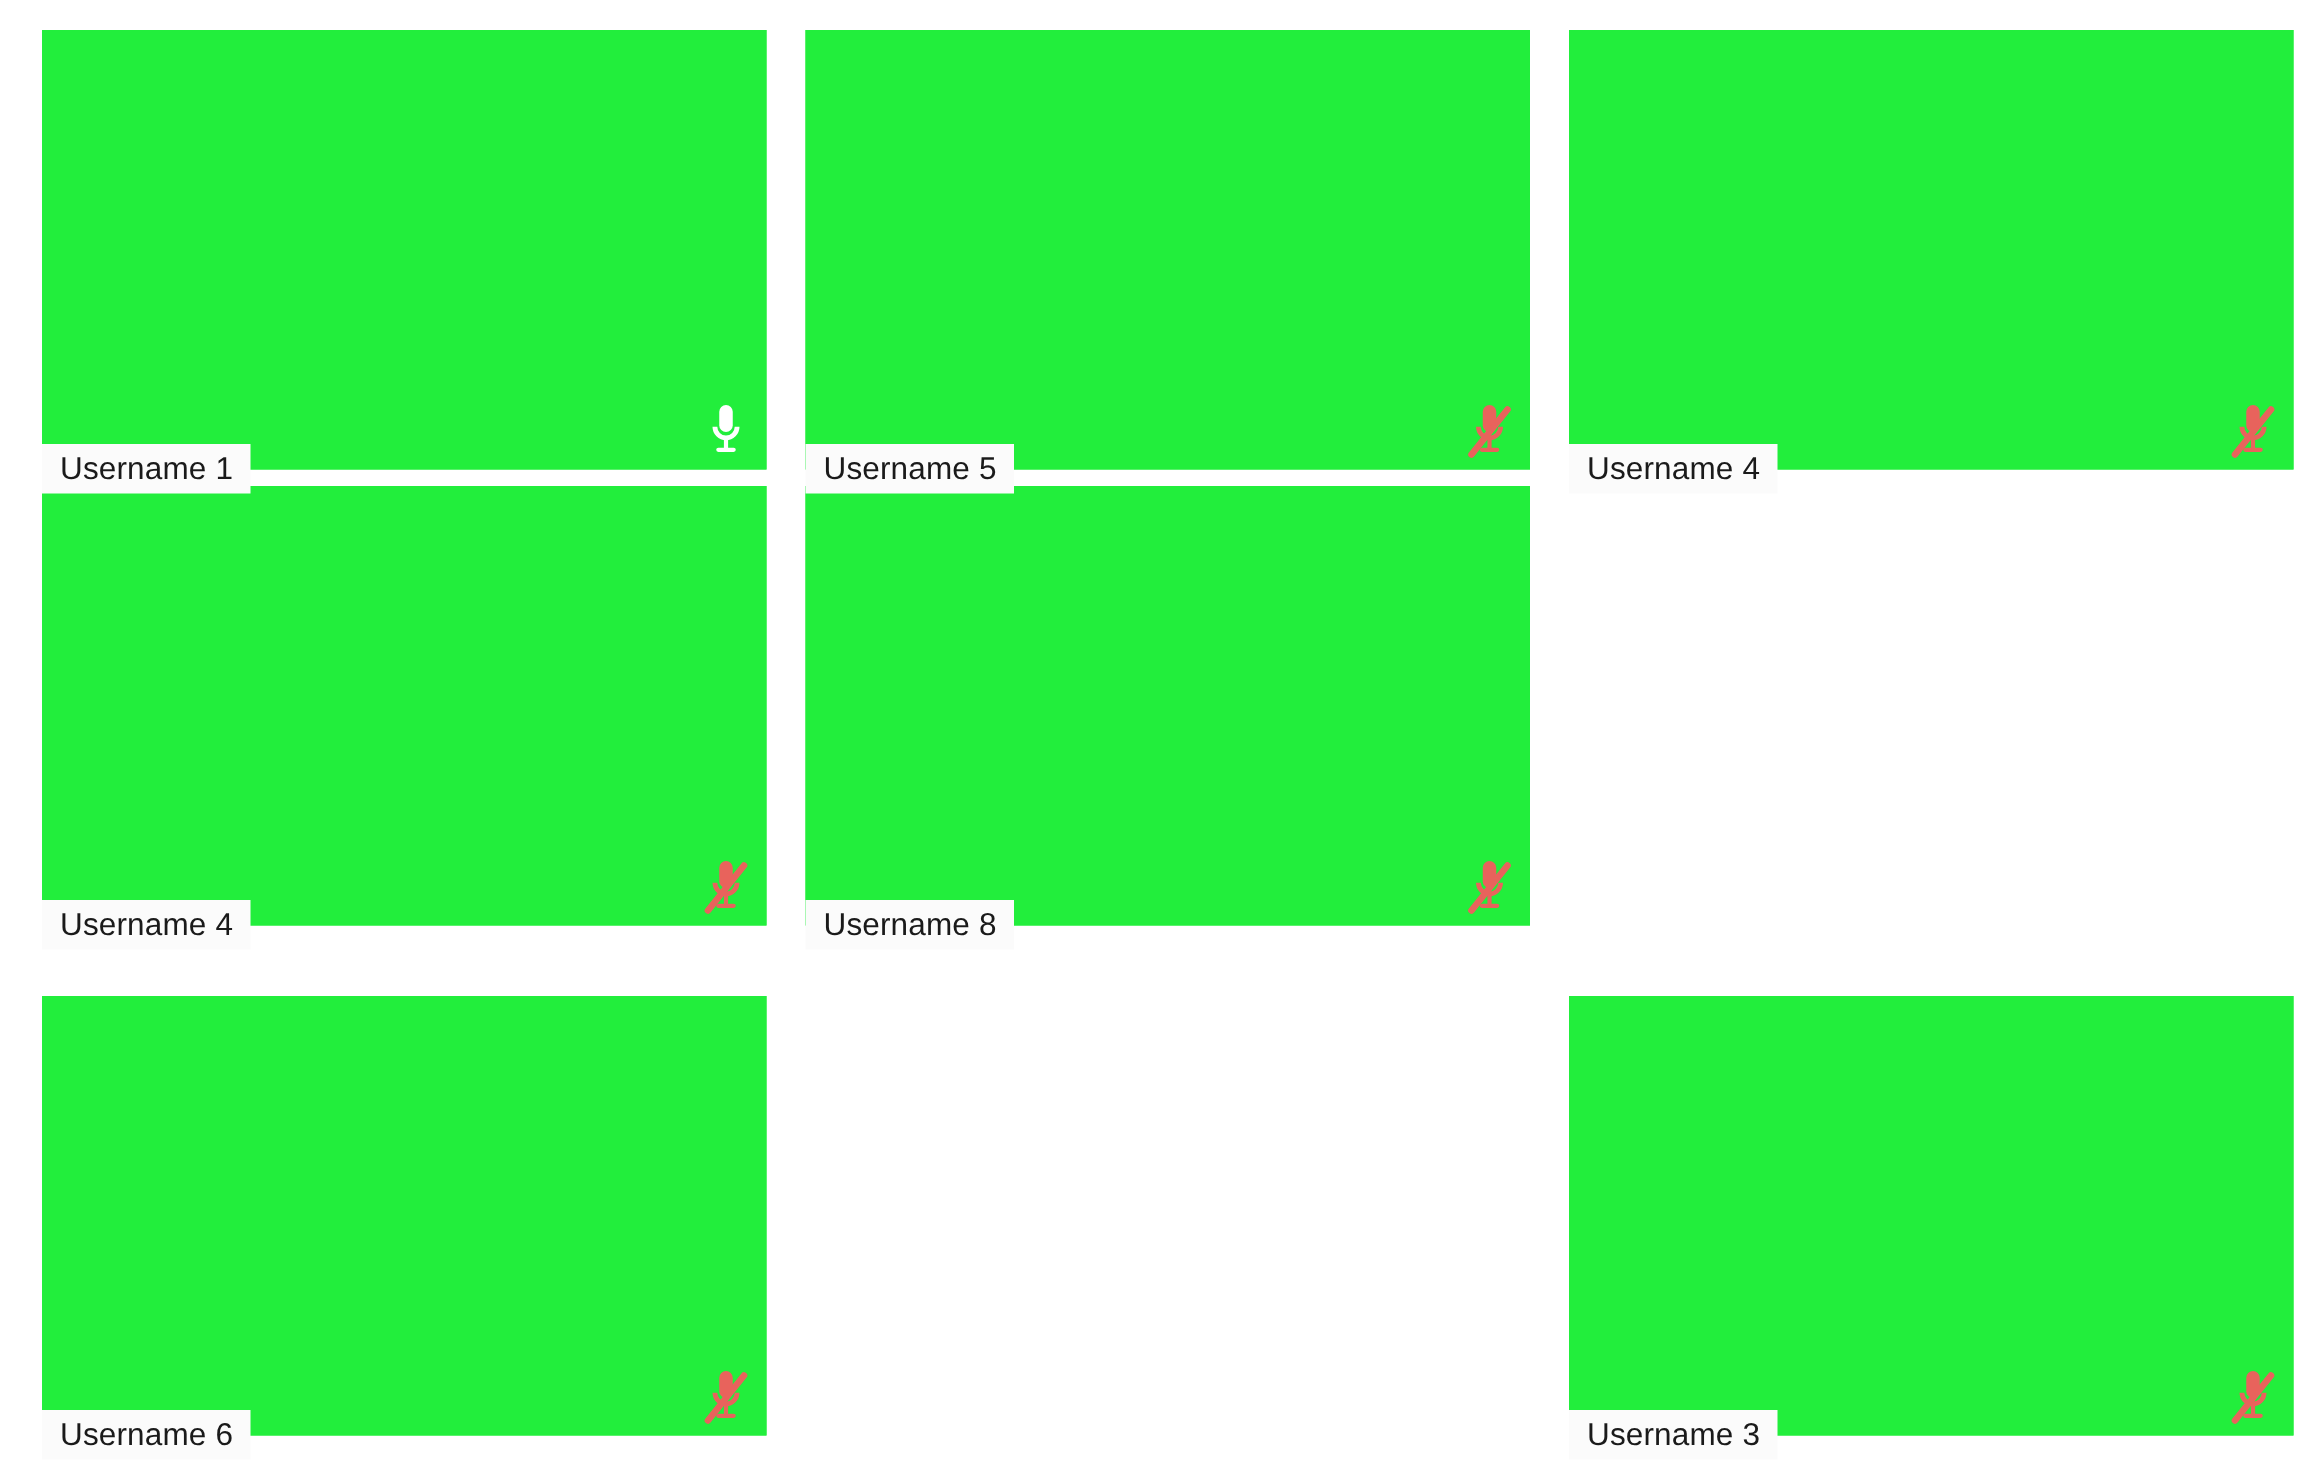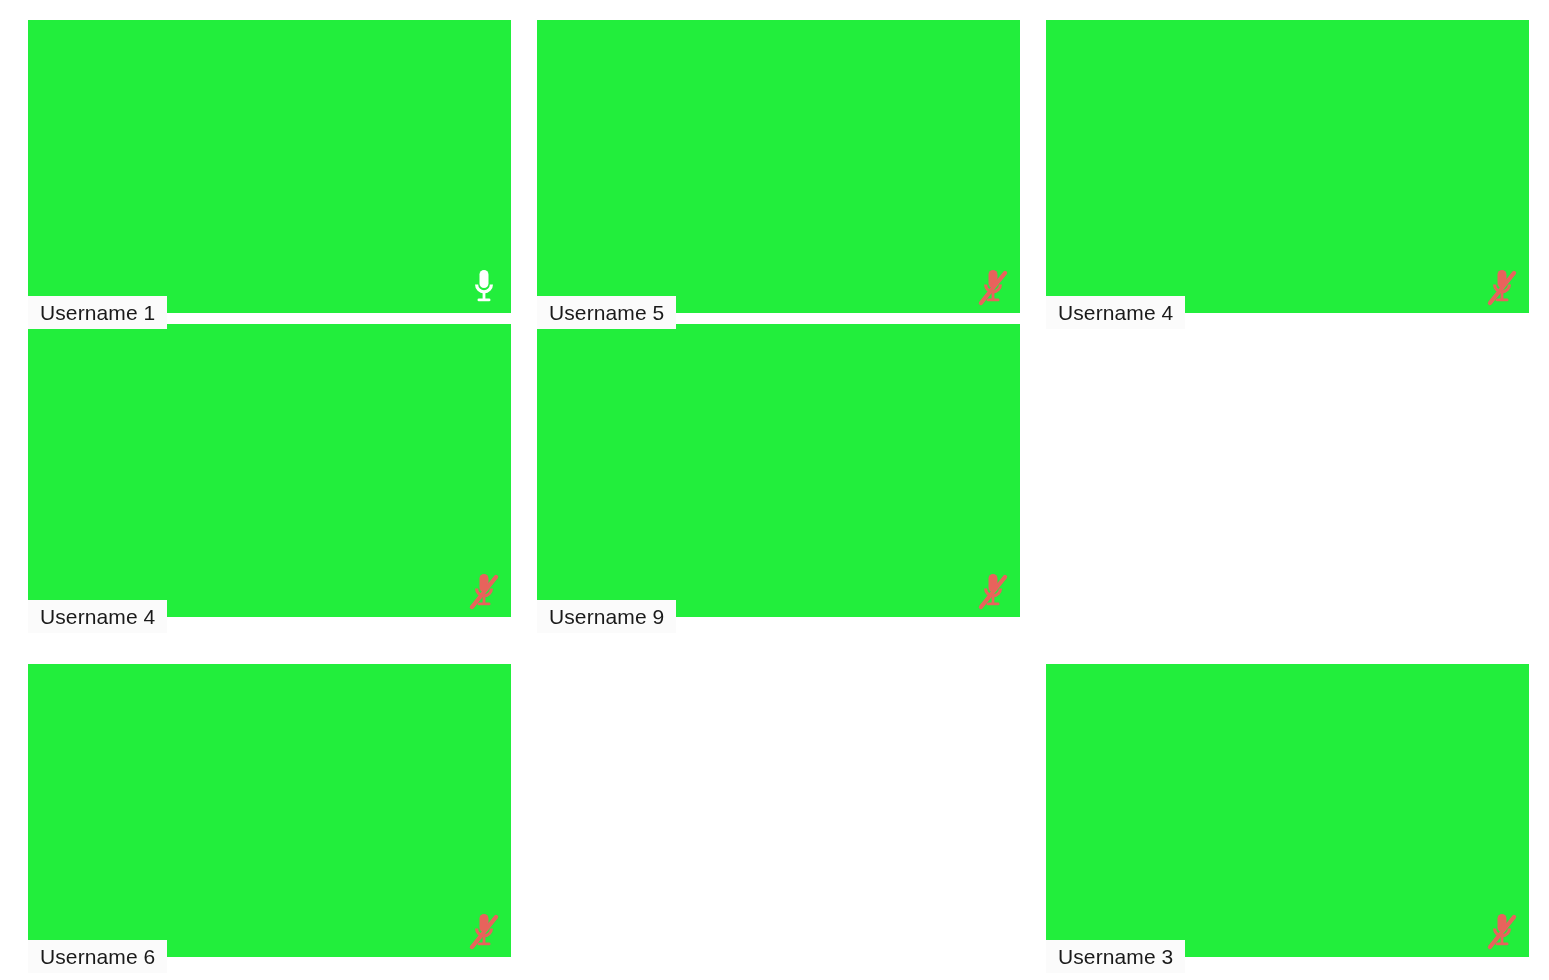--- a/index.html
+++ b/index.html
@@ -151,21 +151,21 @@
     <div class="tile-video-surface"></div>
     <span class="mic-indicator mic-off">
       <svg viewBox="0 0 34 40" xmlns="http://www.w3.org/2000/svg">
         <rect class="mic-shape" x="12.5" y="3" width="9" height="18" rx="4.5"></rect>
         <path class="mic-shape" d="M8 17.5 a9 9 0 0 0 18 0 h-3.2 a5.8 5.8 0 0 1 -11.6 0 z"></path>
         <rect class="mic-shape" x="15.6" y="25" width="2.8" height="8"></rect>
         <rect class="mic-shape" x="10.5" y="31.5" width="13" height="2.8" rx="1.4"></rect>
         <line class="mic-slash" x1="5" y1="36" x2="29" y2="6"></line>
       </svg>
     </span>
-    <div class="username-label">Username 9</div>
+    <div class="username-label">Username 8</div>
   </div>
 
 
   <div class="participant-tile col-1 row-3">
     <div class="tile-video-surface"></div>
     <span class="mic-indicator mic-off">
       <svg viewBox="0 0 34 40" xmlns="http://www.w3.org/2000/svg">
         <rect class="mic-shape" x="12.5" y="3" width="9" height="18" rx="4.5"></rect>
         <path class="mic-shape" d="M8 17.5 a9 9 0 0 0 18 0 h-3.2 a5.8 5.8 0 0 1 -11.6 0 z"></path>
         <rect class="mic-shape" x="15.6" y="25" width="2.8" height="8"></rect>

